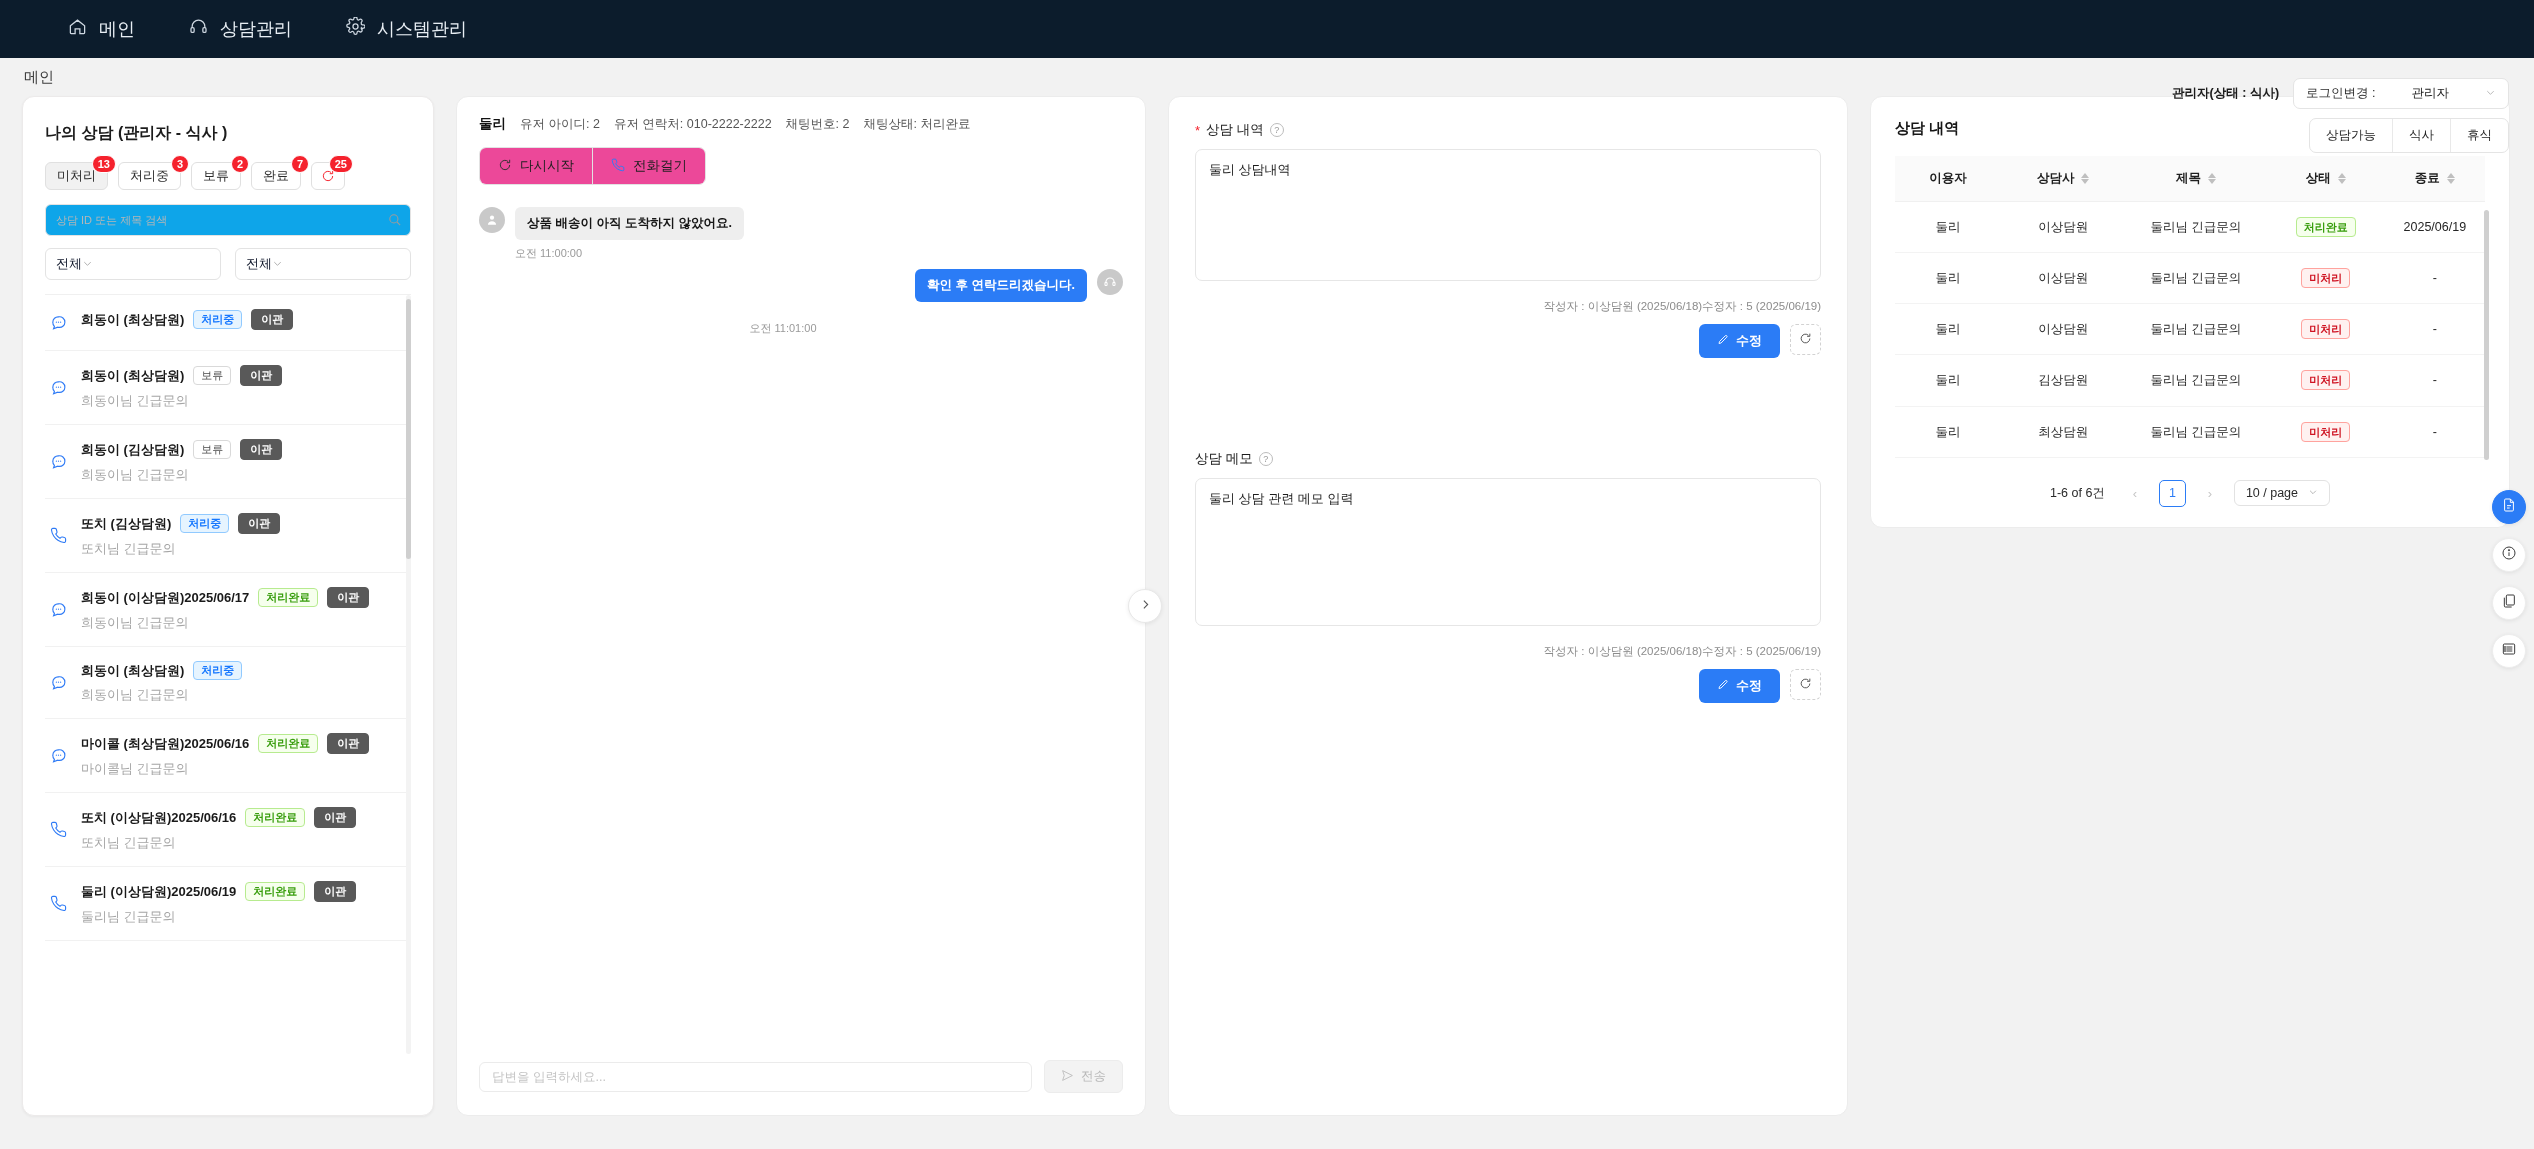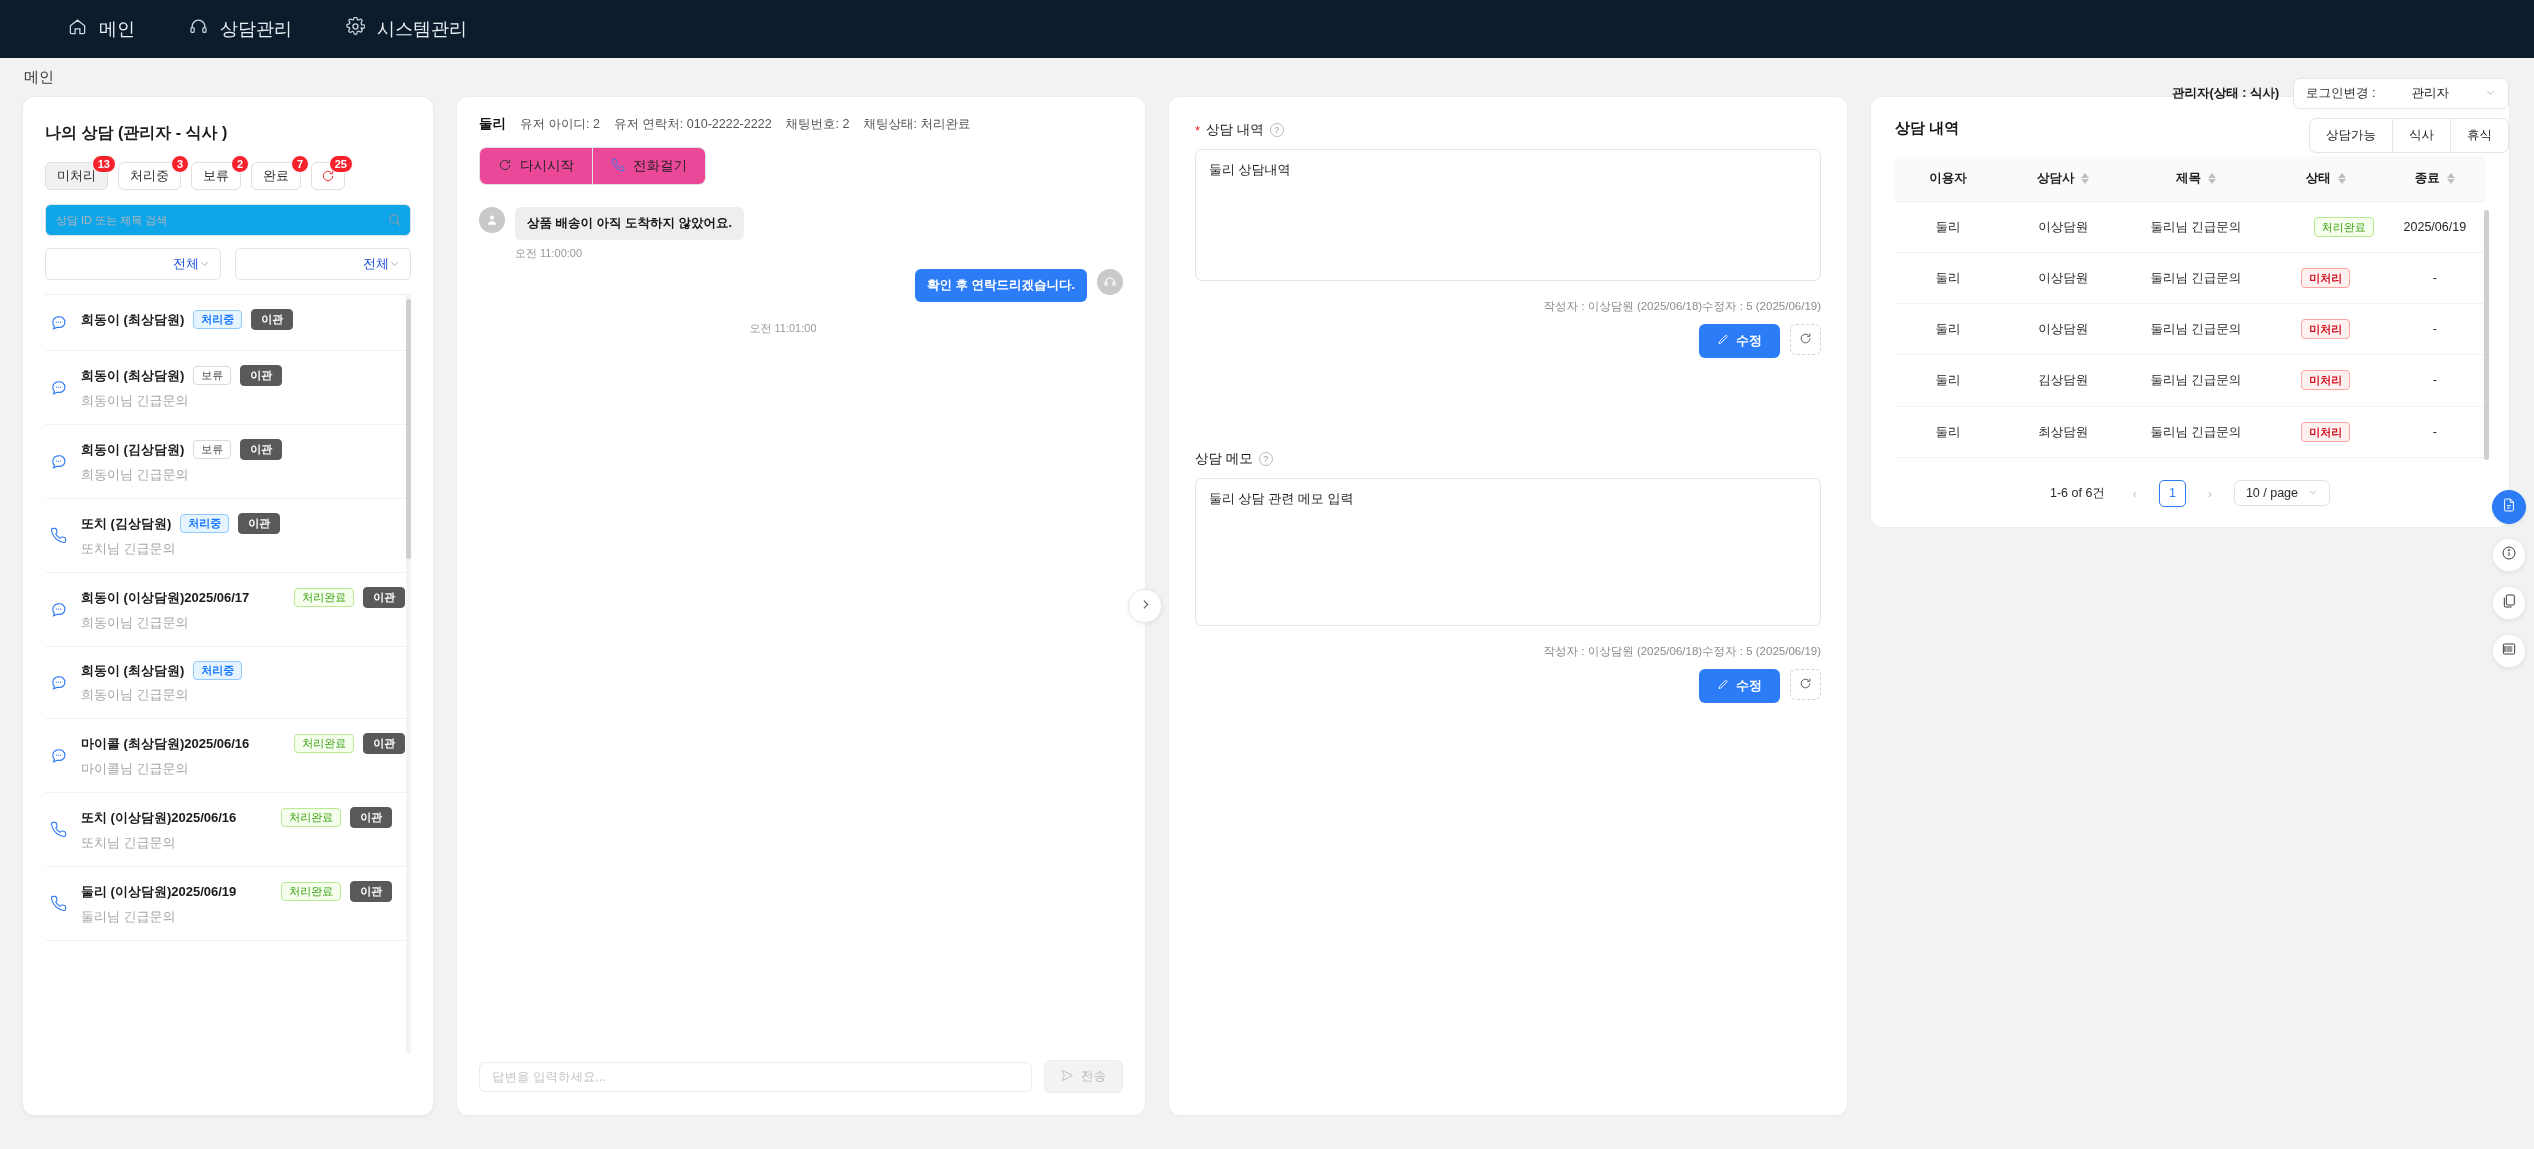--- a/index.html
+++ b/index.html
@@ -55,36 +55,36 @@
     font-size: 11px; padding: 0 32px 0 10px; outline: none; color: #333;
     font-family: inherit; background: #0ea5e9;
   }
   .search-input::placeholder { color: #b6b6b6; }
   .search-icon { position: absolute; right: 9px; top: 8px; width: 15px; height: 15px;
     stroke: #9b9b9b; fill: none; stroke-width: 1.7; }
 
   .selects { display: flex; gap: 14px; margin-bottom: 14px; }
   .select {
     flex: 1; height: 32px; border: 1px solid #e3e3e3; border-radius: 6px;
-    display: flex; align-items: center; justify-content: flex-end;
-    padding: 0 10px; font-size: 13px; color: #1d4ed8; cursor: pointer; background:#fff;
+    display: flex; align-items: center; justify-content: flex-start;
+    padding: 0 10px; font-size: 13px; color: #0f172a; cursor: pointer; background:#fff;
   }
   .select svg { width: 11px; height: 11px; stroke: #a8a8a8; fill: none; stroke-width: 2; }
 
   .conv-list { position: relative; height: 760px; overflow: hidden; border-top: 1px solid #f0f0f0; }
   .conv-item { display: flex; align-items: center; gap: 12px; padding: 14px 6px 14px 2px;
     border-bottom: 1px solid #f1f1f1; cursor: pointer; }
   .conv-ico { width: 22px; flex: 0 0 22px; display: flex; align-items: center; justify-content: center; }
   .conv-ico svg { width: 17px; height: 17px; }
   .conv-body { flex: 1; min-width: 0; }
   .conv-row1 { display: flex; align-items: center; gap: 9px; margin-bottom: 6px; flex-wrap: nowrap; }
   .conv-name { font-size: 13px; font-weight: bold; color: #1a1a1a; white-space: nowrap; }
   .conv-sub { font-size: 13px; color: #a5a5a5; }
   .pill { font-size: 11px; border-radius: 4px; padding: 3px 7px; line-height: 1; white-space: nowrap; }
-  .pill-done { background: #f6ffed; border: 1px solid #b7eb8f; color: #389e0d; font-weight: normal; margin-left: 36px; }
+  .pill-done { background: #f6ffed; border: 1px solid #b7eb8f; color: #389e0d; font-weight: bold; }
   .pill-prog { background: #e6f4ff; border: 1px solid #91caff; color: #1677ff; font-weight: bold; }
   .pill-hold { background: #fff; border: 1px solid #d9d9d9; color: #4a4a4a; }
   .pill-trans { background: #595959; color: #fff; border: 1px solid #595959; padding: 4px 9px; font-weight: bold; }
   .list-scrollbar { position: absolute; right: 0; top: 4px; width: 5px; height: 260px;
     background: #cfcfcf; border-radius: 3px; }
   .list-track { position: absolute; right: 0; top: 0; width: 5px; height: 100%; background: #f3f3f3; border-radius:3px;}
 
   
   .center-card {
     flex: 0 0 690px; width: 690px; height: 1020px; background: #fff; border-radius: 12px;

